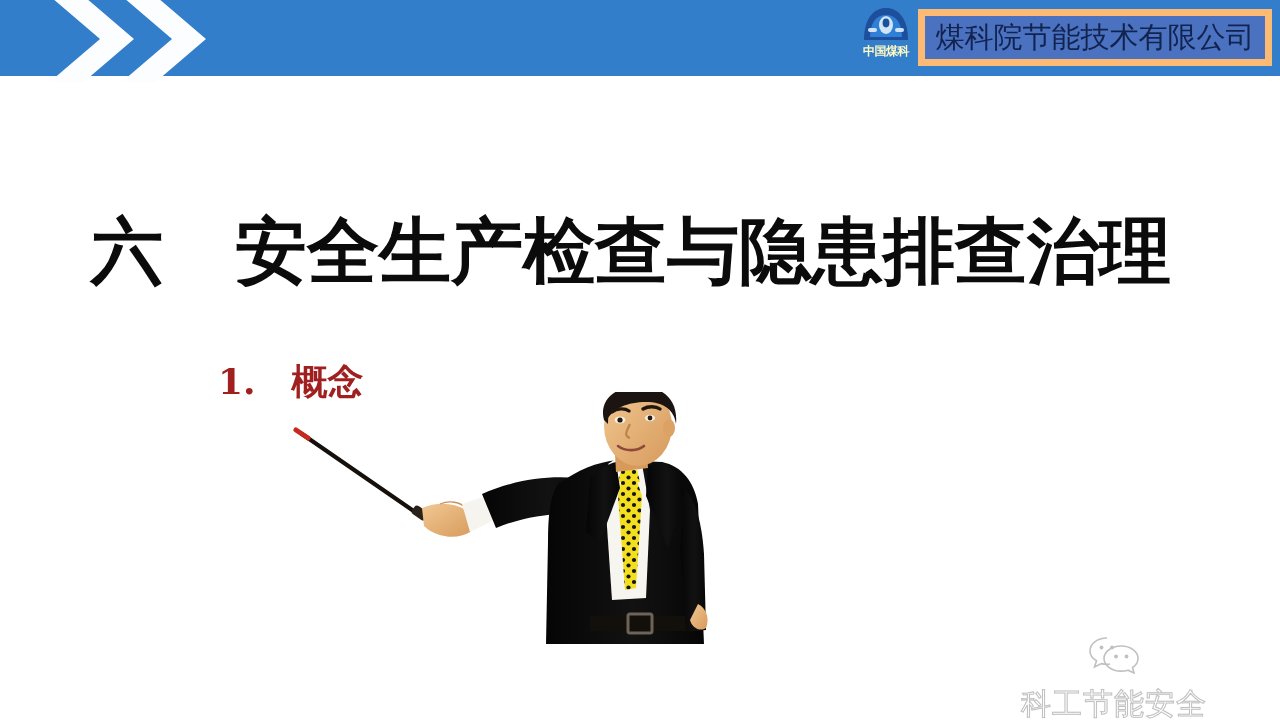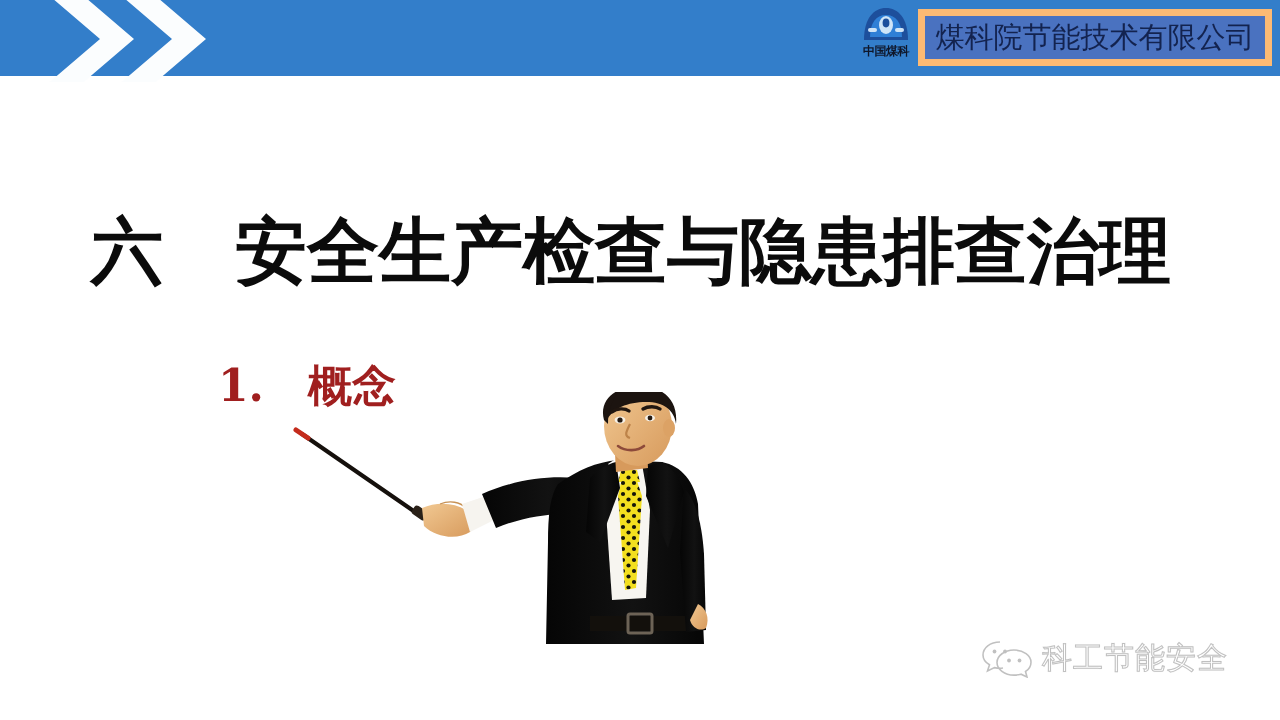--- a/index.html
+++ b/index.html
@@ -56,21 +56,21 @@
   }
   .logo-mark .logo-caption {
     position: absolute;
     left: 0;
     top: 38px;
     width: 68px;
     text-align: center;
     font-family: "DejaVu Sans", sans-serif;
     font-size: 12px;
     font-weight: 700;
-    color: #0f172a;
+    color: #fef9c3;
     letter-spacing: -0.5px;
     line-height: 14px;
   }
 
   
   .company-box {
     position: absolute;
     left: 918px;
     top: 9px;
     width: 354px;
@@ -105,21 +105,21 @@
     line-height: 1.2;
     white-space: pre;
   }
 
   
   .sub-item {
     position: absolute;
     left: 218px;
     top: 362px;
     font-family: "DejaVu Serif", "Liberation Serif", serif;
-    font-size: 44px;
+    font-size: 36px;
     font-weight: 700;
     color: #a01f1f;
     white-space: pre;
     line-height: 1.1;
   }
 
   
   .presenter {
     position: absolute;
     left: 290px;
@@ -133,20 +133,21 @@
   .watermark {
     position: absolute;
     left: 982px;
     top: 634px;
     width: 264px;
     height: 48px;
     display: flex;
     align-items: center;
     gap: 10px;
     opacity: 0.62;
+    flex-direction: column;
   }
   .watermark .wm-icon {
     width: 50px;
     height: 40px;
     flex: 0 0 auto;
   }
   .watermark .wm-text {
     font-family: "DejaVu Sans", sans-serif;
     font-size: 30px;
     font-weight: 400;

